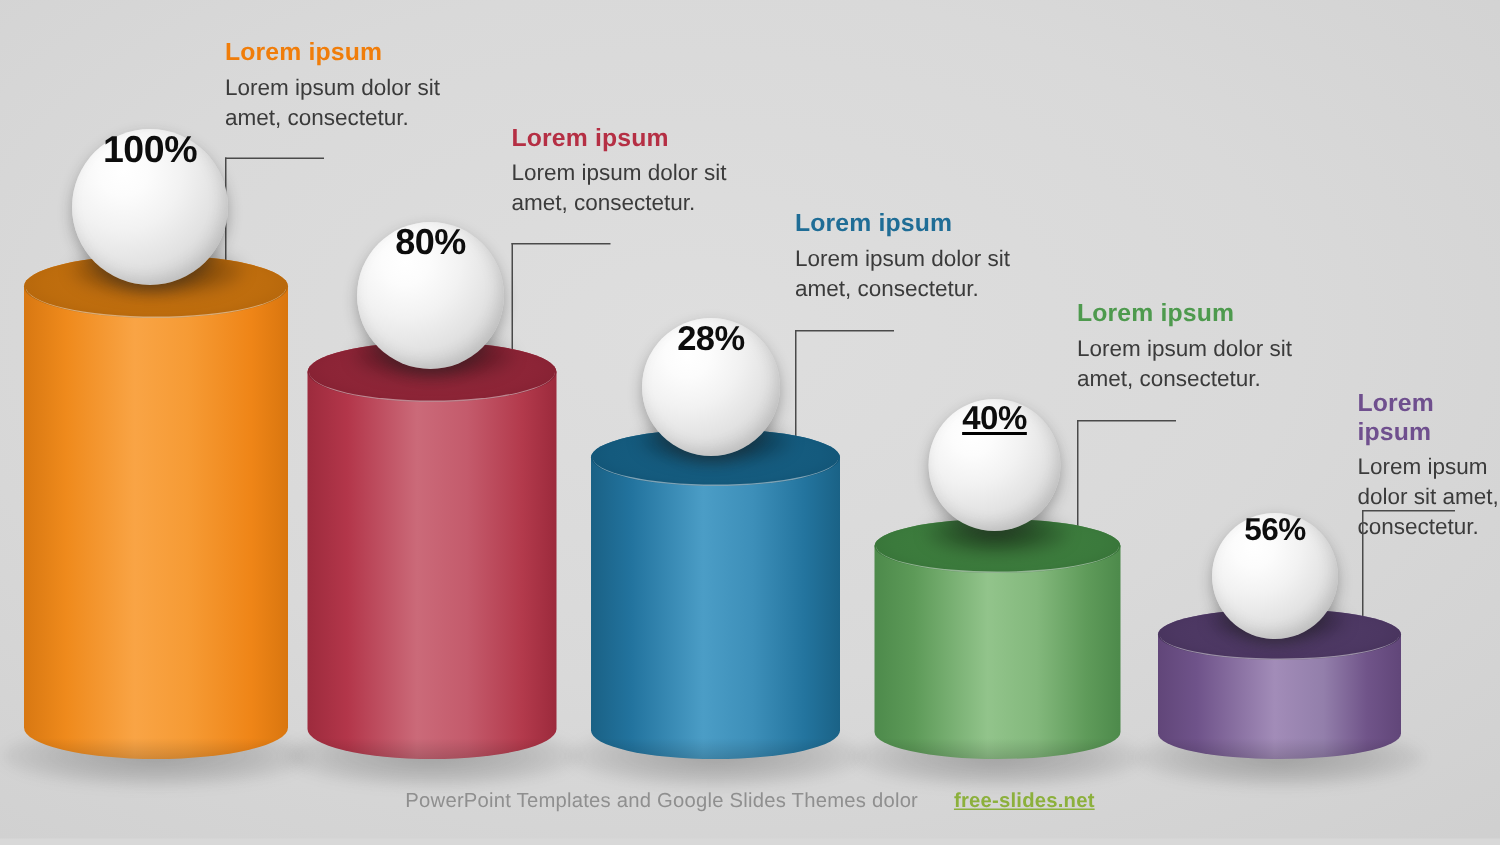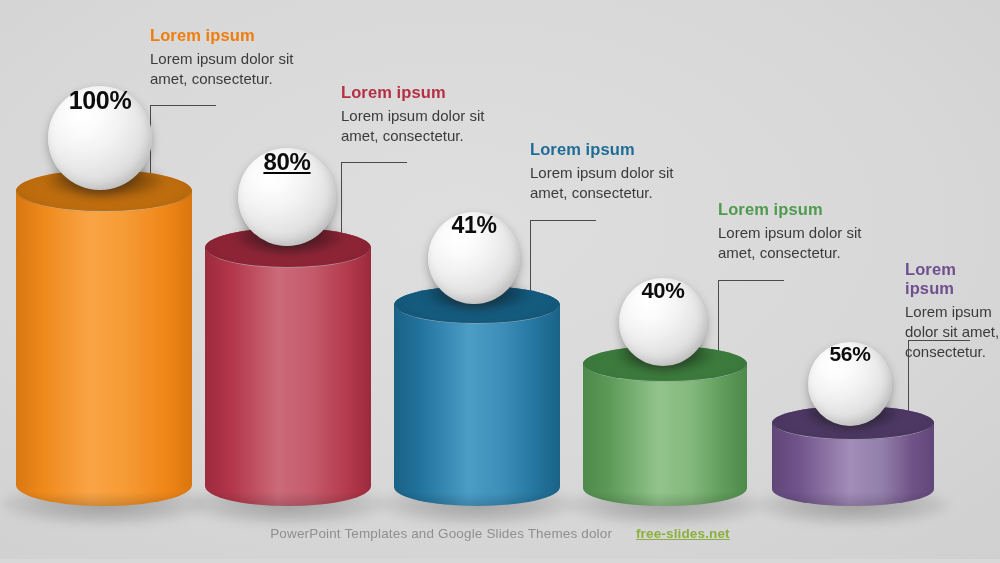--- a/index.html
+++ b/index.html
@@ -206,43 +206,43 @@
     <span class="sphere-label" style="font-size:25px;">100%</span>
   </div>
 
   <div class="cyl" style="left:205px; top:228px; width:166px; height:278px; --capr:20px;">
     <div class="cyl-shadow" style="bottom:-19px; width:196px; height:42px;"></div>
     <div class="cyl-body" style="background:linear-gradient(to right, #9d2b3d 0%, #b3364a 16%, #cb6a79 44%, #c45b6c 64%, #b33a4c 86%, #9c2a3c 100%);"></div>
     <div class="cyl-top" style="height:40px; background:radial-gradient(ellipse at 50% 45%, #942a3c 0%, #8c2436 60%, #7c1d2e 100%);"></div>
     <div class="cyl-toprim" style="top:0px; height:40px;"></div>
   </div>
   <div class="contact-shadow" style="left:235px; top:222px; width:108px; height:32px;"></div>
-  <div class="sphere" style="left:238px; top:148px; width:98px; height:98px;text-decoration:underline;">
+  <div class="sphere" style="left:238px; top:148px; width:98px; height:98px;">
     <span class="sphere-label" style="font-size:24px;">80%</span>
   </div>
 
   <div class="cyl" style="left:394px; top:286px; width:166px; height:220px; --capr:19px;">
     <div class="cyl-shadow" style="bottom:-19px; width:196px; height:42px;"></div>
     <div class="cyl-body" style="background:linear-gradient(to right, #1a6185 0%, #22739e 16%, #4b9dc6 45%, #3d8fb9 65%, #23749e 86%, #1a6286 100%);"></div>
     <div class="cyl-top" style="height:38px; background:radial-gradient(ellipse at 50% 45%, #186084 0%, #145a7d 60%, #0f4c6c 100%);"></div>
     <div class="cyl-toprim" style="top:0px; height:38px;"></div>
   </div>
   <div class="contact-shadow" style="left:426px; top:280px; width:102px; height:30px;"></div>
   <div class="sphere" style="left:428px; top:212px; width:92px; height:92px;">
-    <span class="sphere-label" style="font-size:23px;">41%</span>
+    <span class="sphere-label" style="font-size:23px;">28%</span>
   </div>
 
   <div class="cyl" style="left:583px; top:346px; width:164px; height:160px; --capr:18px;">
     <div class="cyl-shadow" style="bottom:-19px; width:194px; height:40px;"></div>
     <div class="cyl-body" style="background:linear-gradient(to right, #4d8a4b 0%, #5d9a58 16%, #92c48b 46%, #83b87c 66%, #5f9b5a 86%, #4d8a4b 100%);"></div>
     <div class="cyl-top" style="height:36px; background:radial-gradient(ellipse at 50% 45%, #40803f 0%, #3b7a3c 60%, #336b33 100%);"></div>
     <div class="cyl-toprim" style="top:0px; height:36px;"></div>
   </div>
   <div class="contact-shadow" style="left:617px; top:342px; width:96px; height:28px;"></div>
-  <div class="sphere" style="left:619px; top:278px; width:88px; height:88px;">
+  <div class="sphere" style="left:619px; top:266px; width:88px; height:88px;text-decoration:underline;">
     <span class="sphere-label" style="font-size:22px;">40%</span>
   </div>
 
   <div class="cyl" style="left:772px; top:406px; width:162px; height:100px; --capr:17px;">
     <div class="cyl-shadow" style="bottom:-19px; width:192px; height:40px;"></div>
     <div class="cyl-body" style="background:linear-gradient(to right, #614679 0%, #6f538a 16%, #a28cb8 48%, #937fab 68%, #705489 86%, #614679 100%);"></div>
     <div class="cyl-top" style="height:34px; background:radial-gradient(ellipse at 50% 45%, #523d69 0%, #4c3762 60%, #412e54 100%);"></div>
     <div class="cyl-toprim" style="top:0px; height:34px;"></div>
   </div>
   <div class="contact-shadow" style="left:806px; top:402px; width:92px; height:26px;"></div>

